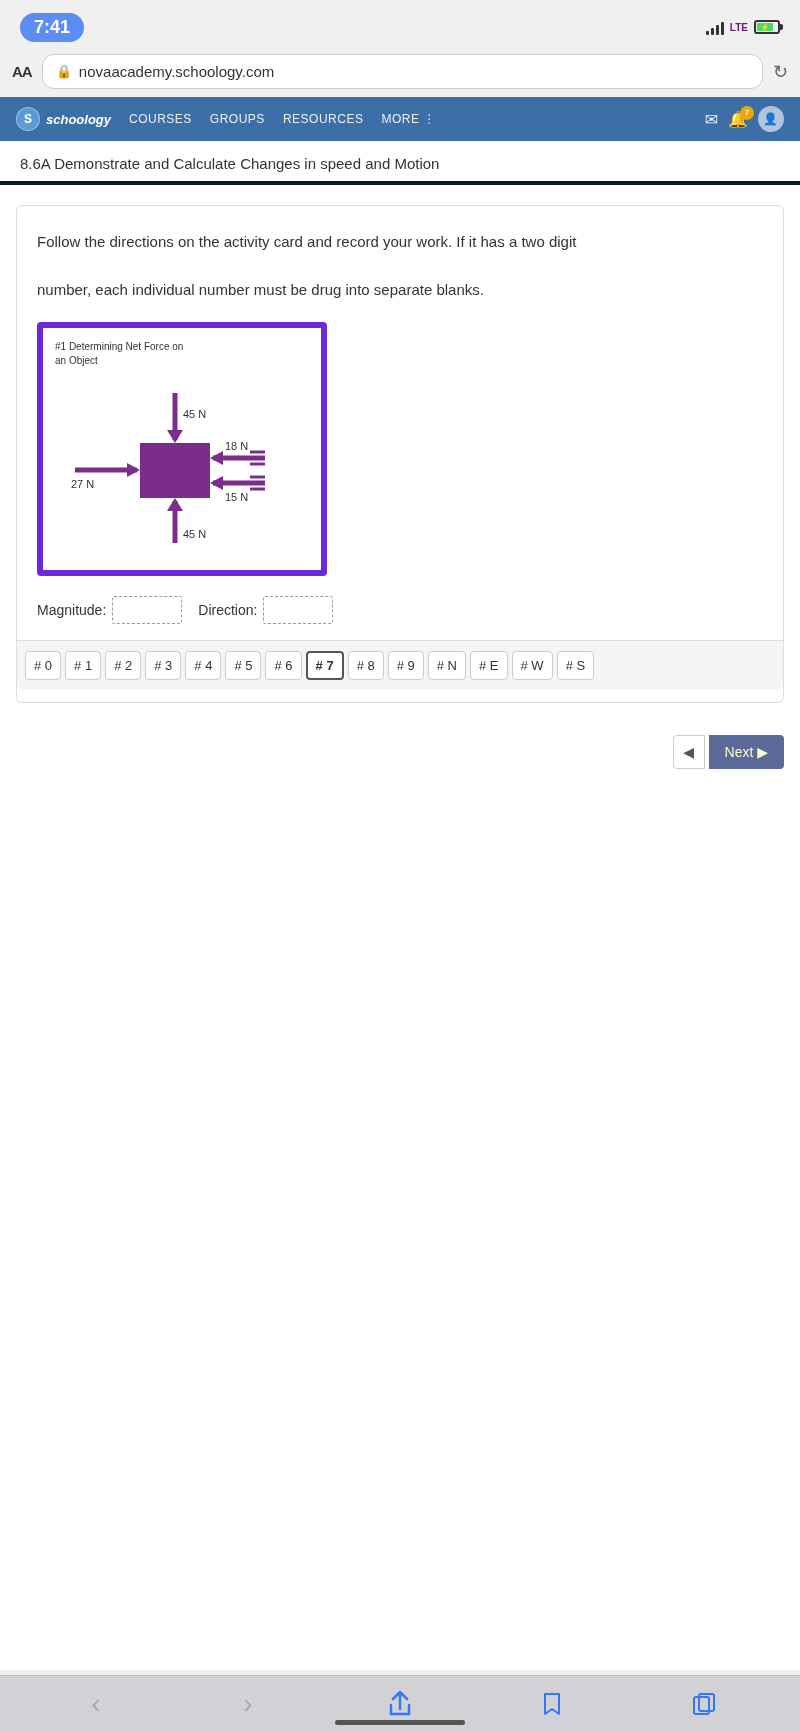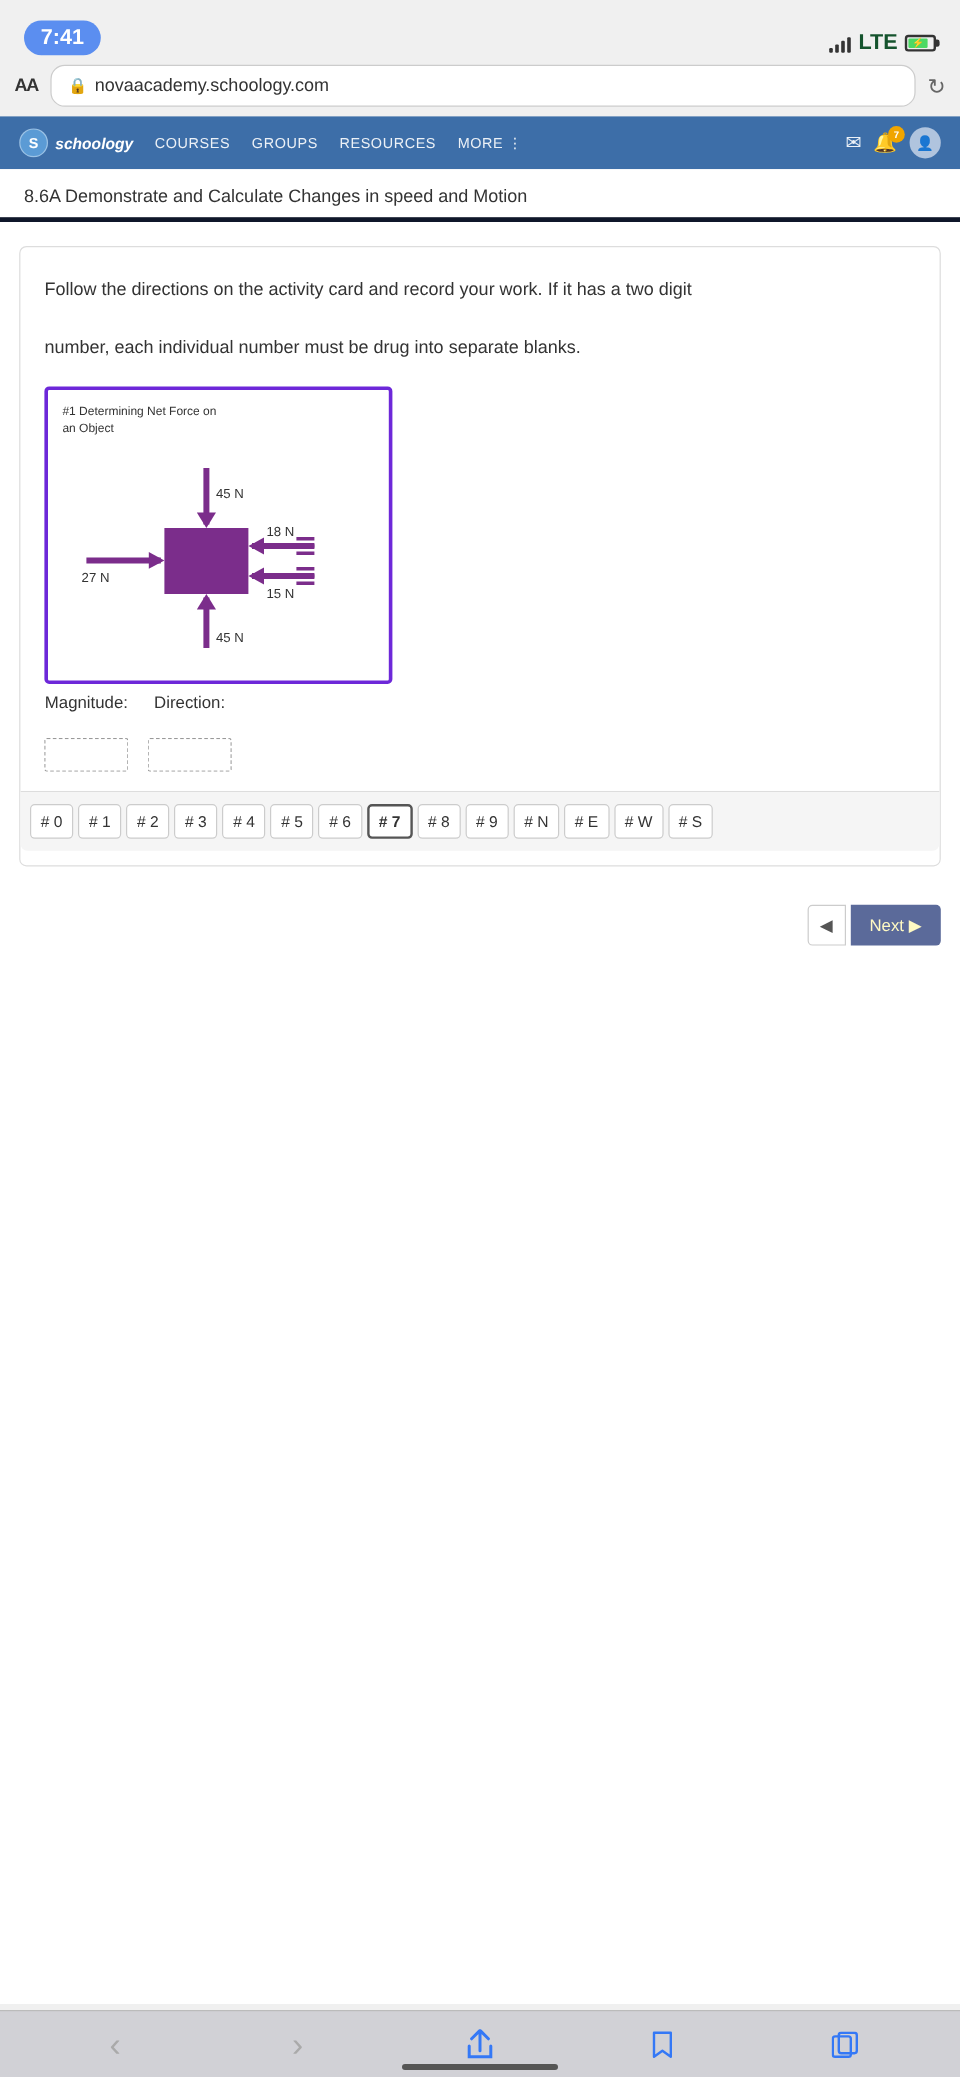--- a/index.html
+++ b/index.html
@@ -4,21 +4,21 @@
   <meta name="viewport" content="width=800">
   <style>
     * { box-sizing: border-box; margin: 0; padding: 0; }
     body { background: #f0f0f0; font-family: -apple-system, BlinkMacSystemFont, 'Helvetica Neue', Arial, sans-serif; width: 800px; min-height: 1731px; }
 
     
     .status-bar {
       background: #f0f0f0;
       display: flex;
       justify-content: space-between;
-      align-items: flex-end;
+      align-items: center;
       padding: 8px 20px 4px;
       height: 50px;
     }
     .status-time {
       background: #5b8ef0;
       color: white;
       font-weight: 700;
       font-size: 18px;
       padding: 4px 14px;
       border-radius: 20px;
@@ -173,25 +173,25 @@
     }
     .question-text {
       font-size: 15px;
       color: #333;
       line-height: 1.6;
       margin-bottom: 20px;
     }
 
     
     .force-diagram-container {
-      border: 3px solid #6d28d9;
+      border: 6px solid #6d28d9;
       border-radius: 4px;
       padding: 12px;
       display: inline-block;
-      margin-bottom: 7px;
+      margin-bottom: 20px;
       background: white;
       min-width: 290px;
     }
     .diagram-title {
       font-size: 10px;
       color: #333;
       margin-bottom: 10px;
       line-height: 1.4;
     }
     .diagram-svg-area {
@@ -203,22 +203,21 @@
     .input-row {
       display: flex;
       align-items: center;
       gap: 16px;
       margin-bottom: 16px;
       flex-wrap: wrap;
     }
     .input-group {
       display: flex;
       align-items: center;
-      gap: 22px;
-      flex-direction: column;
+      gap: 6px;
     }
     .input-label {
       font-size: 14px;
       color: #333;
     }
     .dashed-input {
       border: 1.5px dashed #999;
       width: 70px;
       height: 28px;
       border-radius: 2px;
@@ -316,21 +315,21 @@
 
 <div class="status-bar">
   <div class="status-time">7:41</div>
   <div class="status-icons">
     <div class="signal-bars">
       <span style="height:4px"></span>
       <span style="height:7px"></span>
       <span style="height:10px"></span>
       <span style="height:13px"></span>
     </div>
-    <span style="font-size:18px;font-weight:600;color:#14532d;">LTE</span>
+    <span style="font-size:10px;font-weight:600;color:#701a75;">LTE</span>
     <div class="battery-icon">
       <div class="battery-body">
         <div class="battery-fill" style="background:#4cd964;position:relative;">
           <span style="position:absolute;left:50%;top:50%;transform:translate(-50%,-50%);color:white;font-size:8px;font-weight:900;">⚡</span>
         </div>
       </div>
     </div>
   </div>
 </div>
 

